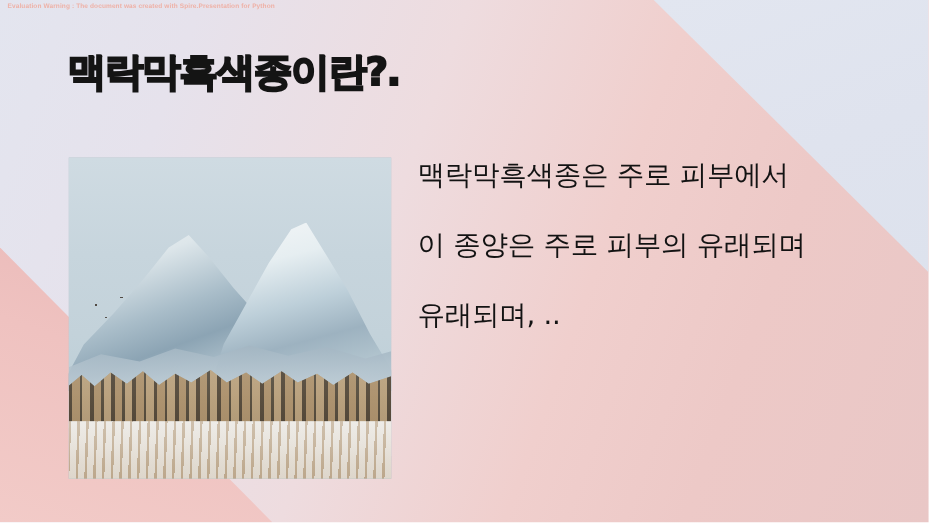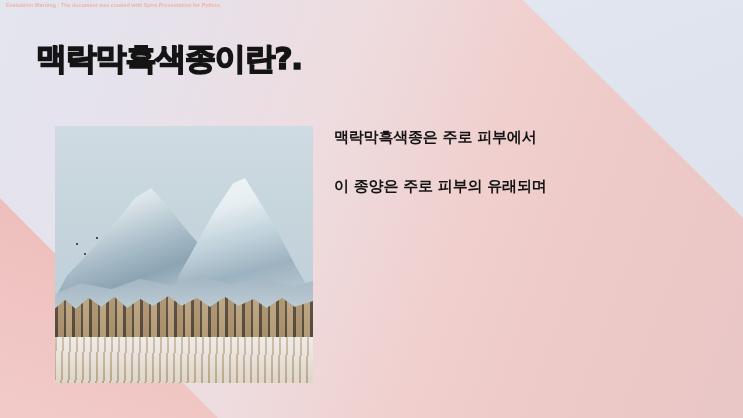--- a/index.html
+++ b/index.html
@@ -54,21 +54,21 @@
     color: #f0a99b;
     opacity: 0.85;
     white-space: nowrap;
     font-weight: 700;
     font-family: "Liberation Sans", "DejaVu Sans", sans-serif;
   }
 
   
   #title {
     position: absolute;
-    left: 36px;
+    left: 54px;
     top: 42px;
     font-size: 31px;
     line-height: 1.05;
     font-weight: 900;
     color: #141414;
     letter-spacing: -1.2px;
     white-space: nowrap;
     -webkit-text-stroke: 1.6px #141414;
     text-shadow: 0 0 0.5px #141414;
     font-family: "DejaVu Sans", "Liberation Sans", sans-serif;
@@ -167,22 +167,22 @@
   }
 
   
   #body-text {
     position: absolute;
     left: 334px;
     top: 130px;
     width: 400px;
   }
   .body-line {
-    font-size: 15px;
-    font-weight: 700;
+    font-size: 22px;
+    font-weight: 400;
     color: #131313;
     line-height: 1;
     margin-bottom: 34px;
     white-space: nowrap;
     letter-spacing: -0.2px;
     font-family: "DejaVu Sans", "Liberation Sans", sans-serif;
   }
   .body-line:last-child { margin-bottom: 0; }
 </style>
 </head>
@@ -204,15 +204,16 @@
       <div id="ridge"></div>
       <div id="snow-strip"></div>
       <div id="treeline"></div>
       <div id="snowfield"></div>
     </div>
   </div>
 
   <div id="body-text">
     <div class="body-line">맥락막흑색종은 주로 피부에서</div>
     <div class="body-line">이 종양은 주로 피부의 유래되며</div>
+    <div class="body-line">유래되며, ..</div>
   </div>
 
 </div>
 
 </body></html>

